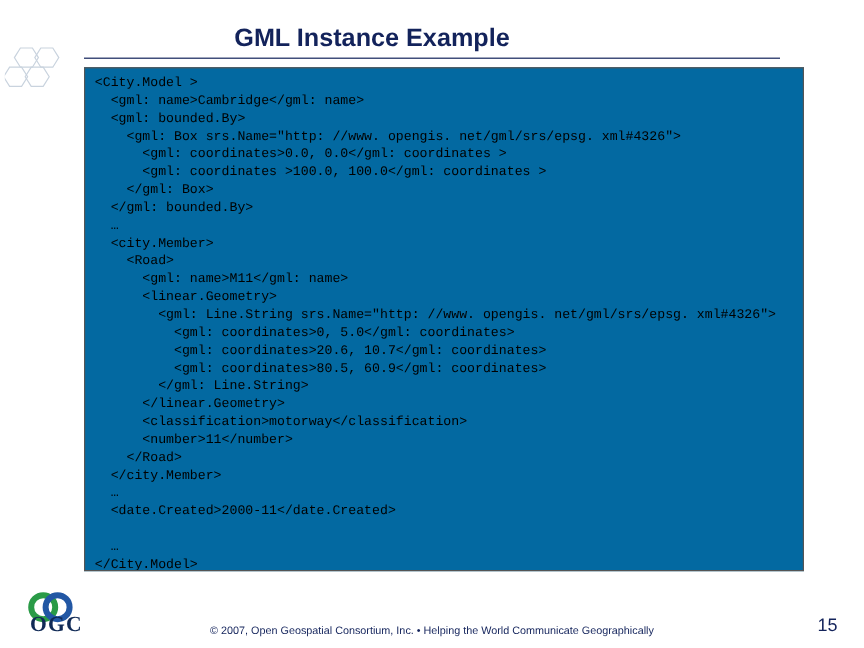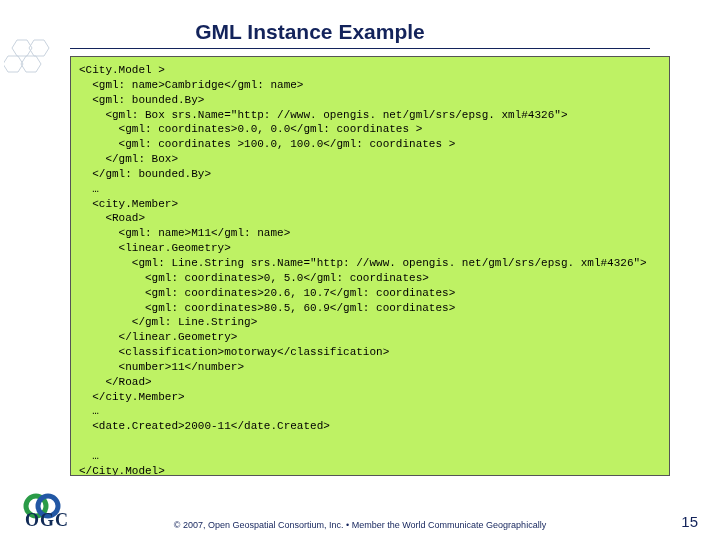--- a/index.html
+++ b/index.html
@@ -36,21 +36,21 @@
     width: 580px;
     height: 1px;
     background: #13235b;
   }
   .code-box {
     position: absolute;
     top: 56px;
     left: 70px;
     width: 600px;
     height: 420px;
-    background: #bef264;
+    background: #0369a1;
     border: 1px solid #555;
     padding: 6px 8px;
     font-family: "Courier New", Courier, monospace;
     font-size: 11px;
     line-height: 1.35;
     color: #000;
     white-space: pre;
     overflow: hidden;
   }
   .footer {
@@ -130,14 +130,14 @@
 &lt;/City.Model&gt;</div>
 
 <div class="logo">
   <svg viewBox="0 0 62 36">
     <circle class="circ" cx="14" cy="14" r="10" stroke="#2a9b47"></circle>
     <circle class="circ" cx="26" cy="14" r="10" stroke="#2257a4"></circle>
     <text x="3" y="34" class="logo-text">OGC</text>
   </svg>
 </div>
 
-<div class="footer">© 2007, Open Geospatial Consortium, Inc. • Member the World Communicate Geographically</div>
+<div class="footer">© 2007, Open Geospatial Consortium, Inc. • Helping the World Communicate Geographically</div>
 <div class="pagenum">15</div>
 
 </body></html>

